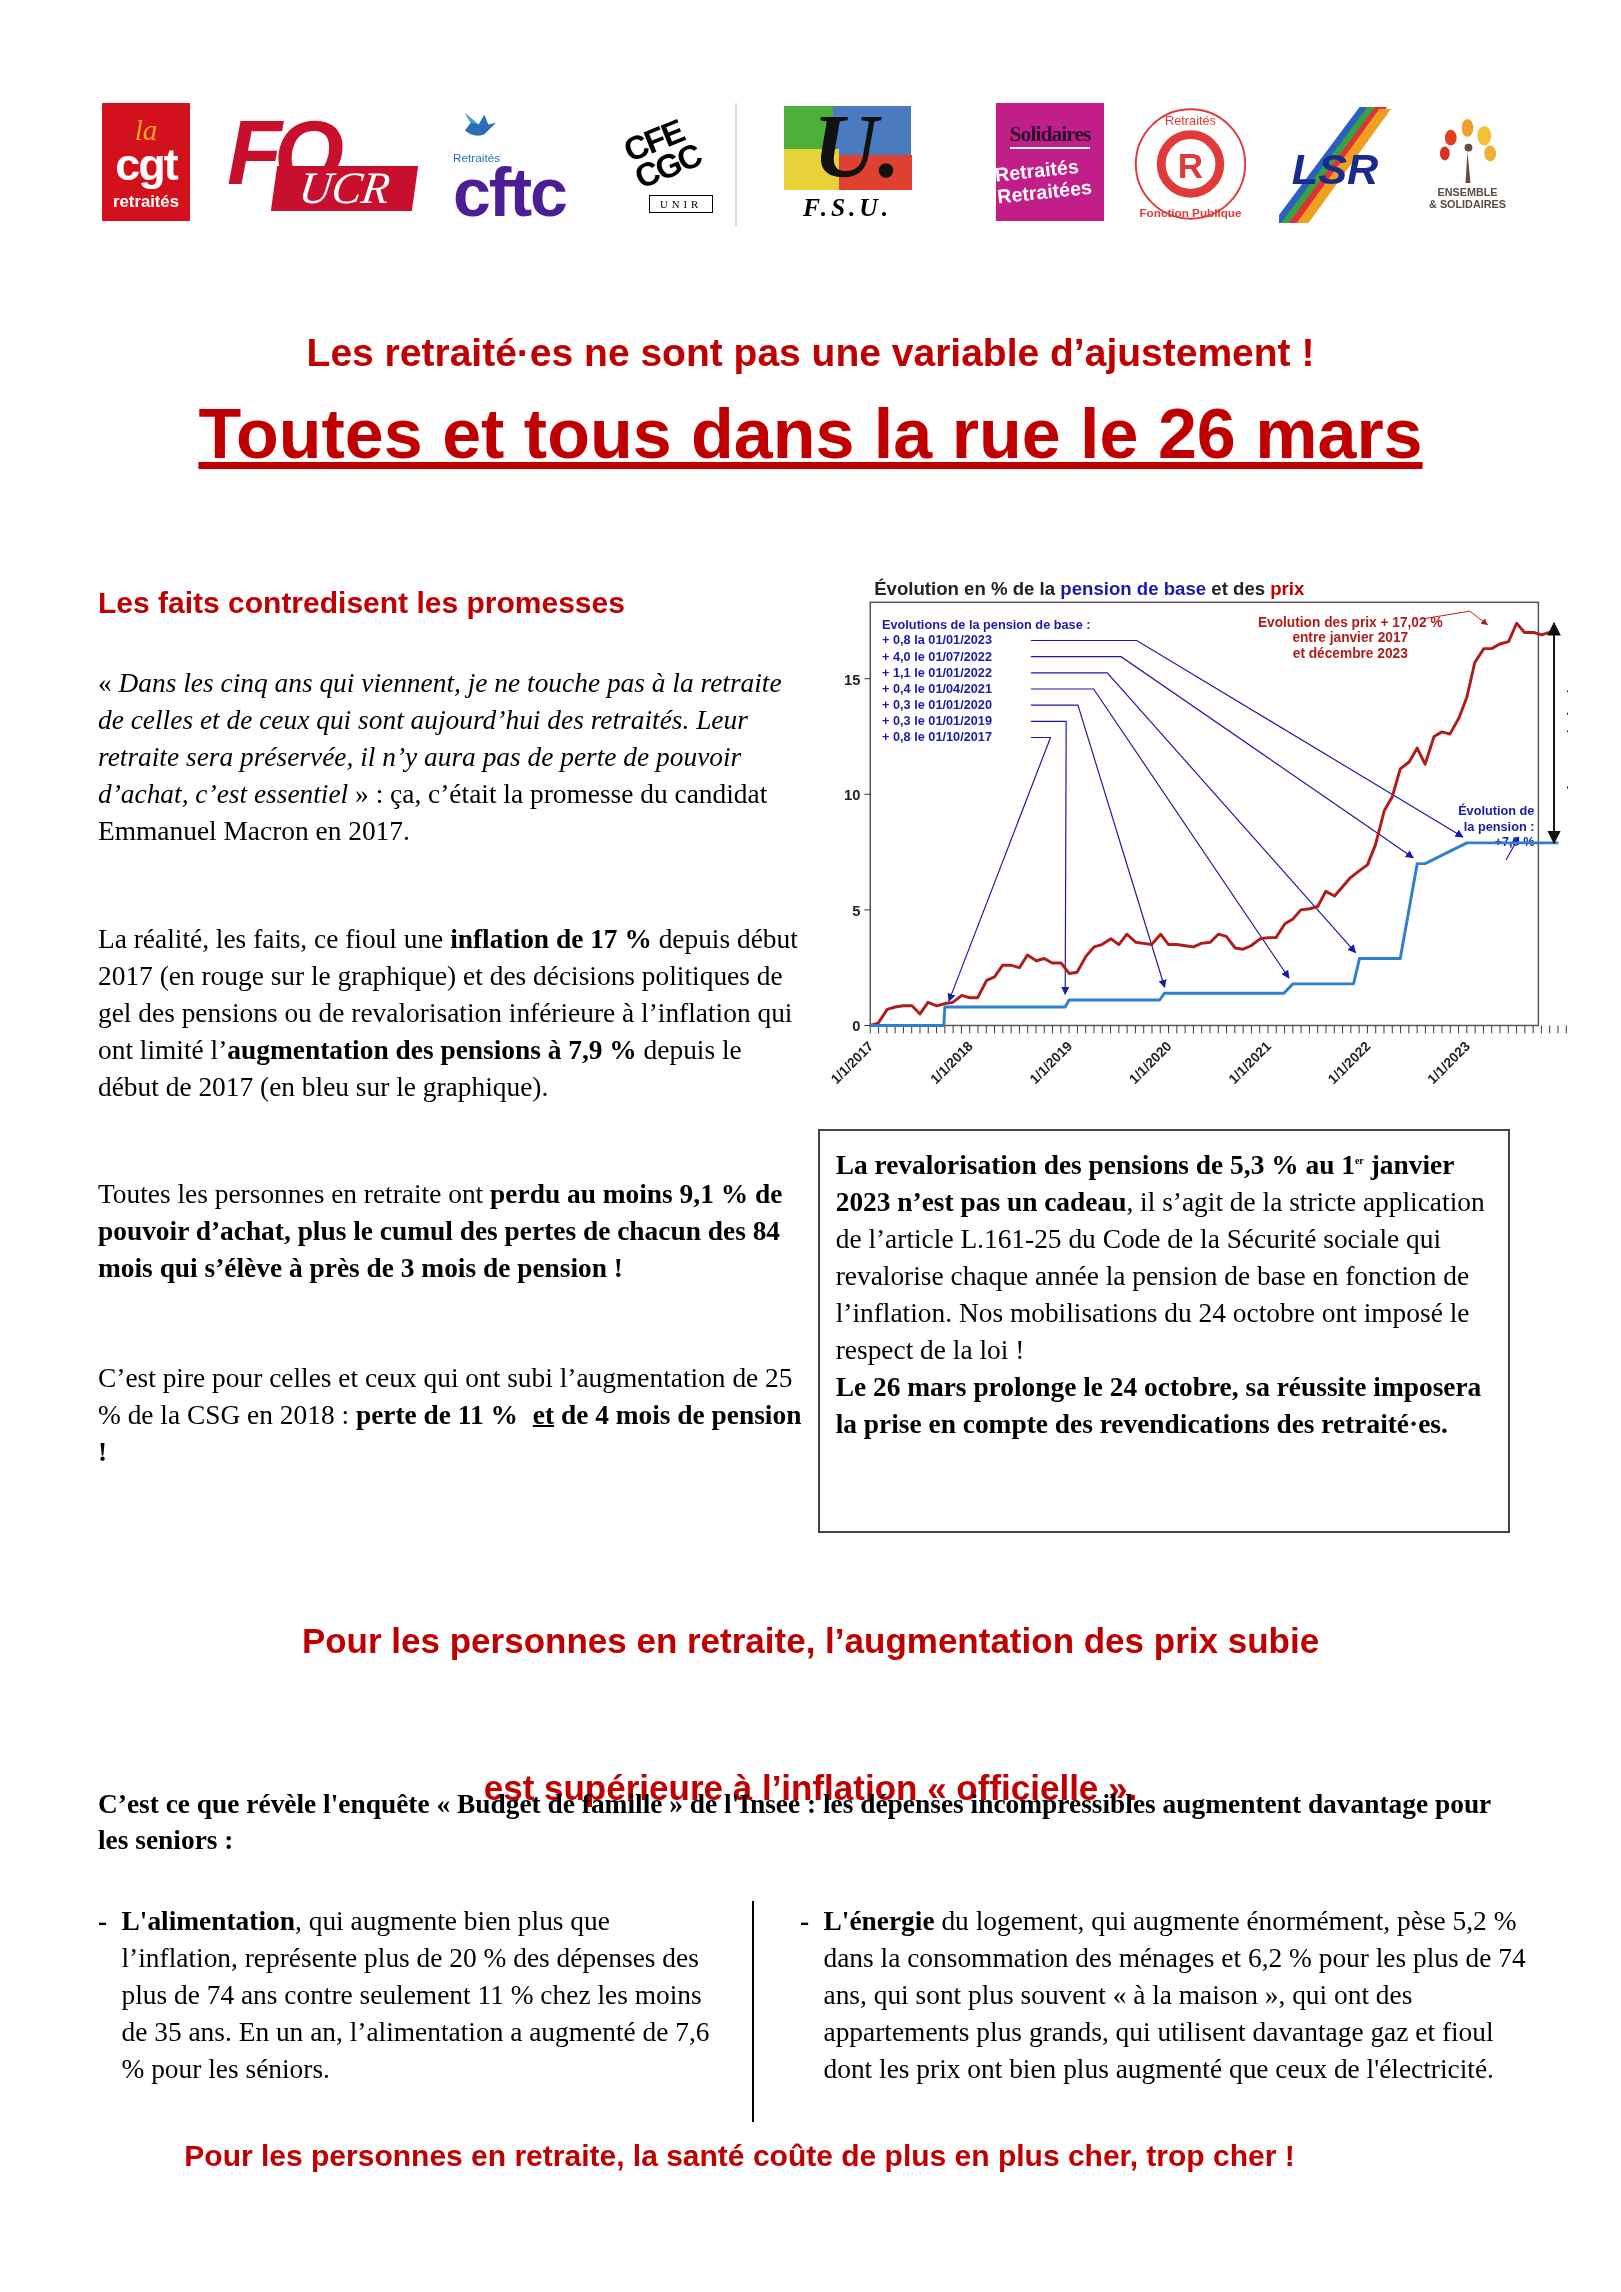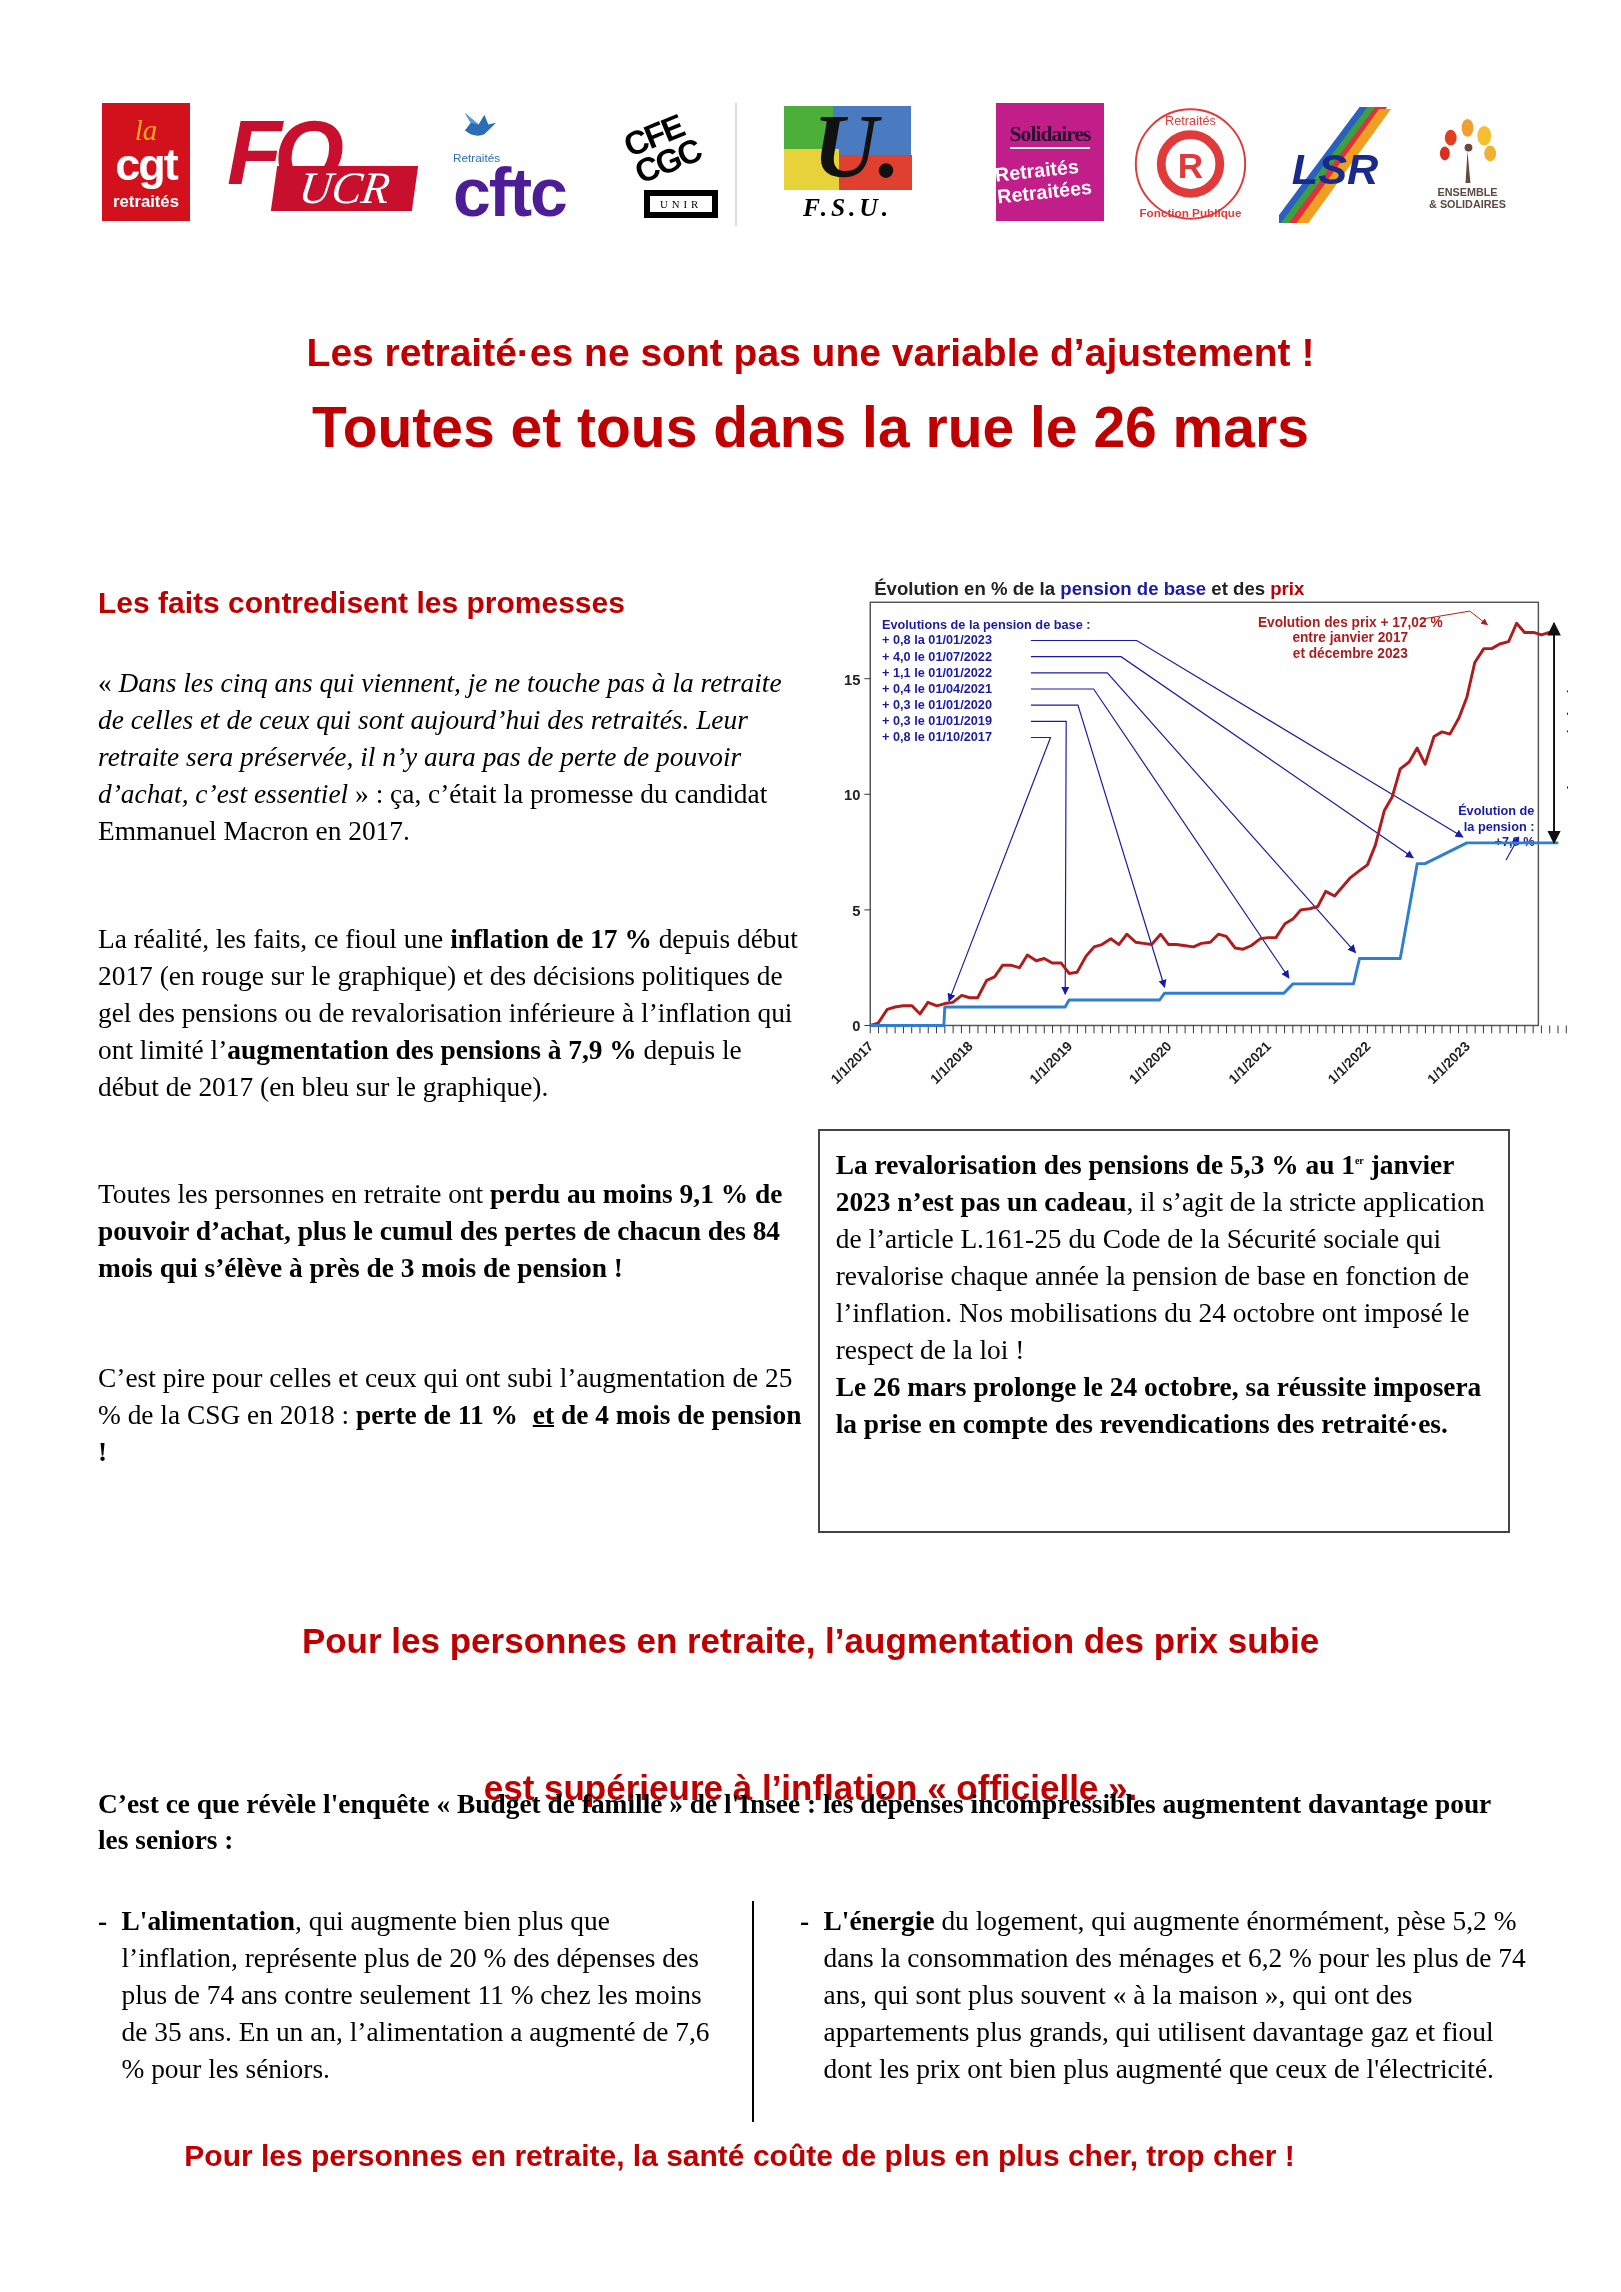--- a/index.html
+++ b/index.html
@@ -14,38 +14,38 @@
   .logo-cgt .ret { font-size: 16.7px; font-weight: bold; margin-top: 5.9px; }
   .logo-fo { left: 223px; width: 196px; }
   .logo-fo .fo { position: absolute; left: 3.9px; top: 7.8px; color: #c8102e; font-family: "Liberation Sans", sans-serif; font-weight: bold; font-style: italic; font-size: 90px; line-height: 84px; letter-spacing: -7.8px; }
   .logo-fo .ucr { position: absolute; left: 51px; top: 63px; width: 141px; height: 45px; background: #c8102e; color: #fff; font-family: "Liberation Serif", serif; font-style: italic; font-size: 45px; line-height: 45px; text-align: center; transform: skewX(-8deg); }
   .logo-cftc { left: 453px; width: 149px; flex-direction: column; align-items: flex-start; }
   .logo-cftc .dove { width: 39px; height: 39px; margin-left: 7.8px; }
   .logo-cftc .ret { font-family: "Liberation Sans", sans-serif; color: #2a6fb5; font-size: 11.8px; margin-top: 3.9px; }
   .logo-cftc .name { font-family: "Liberation Sans", sans-serif; font-weight: bold; color: #4c1d95; font-size: 68px; line-height: 55px; letter-spacing: -2px; }
   .logo-cfe { left: 627px; width: 108px; flex-direction: column; border-right: 2.9px solid #ddd; }
   .logo-cfe .cfe { font-family: "Liberation Sans", sans-serif; font-weight: bold; font-size: 33px; line-height: 29px; transform: rotate(-22deg); letter-spacing: -2px; }
-  .logo-cfe .unir { margin-top: 21.6px; font-size: 10.8px; letter-spacing: 3.9px; border: 6px solid #000000; padding: 2px 9.8px; }
+  .logo-cfe .unir { margin-top: 21.6px; font-size: 10.8px; letter-spacing: 3.9px; border: 1px solid #000000; padding: 2px 9.8px; }
   .logo-fsu { left: 779px; width: 137px; flex-direction: column; }
   .logo-fsu .blocks { position: relative; width: 127px; height: 84px; }
   .logo-fsu .b { position: absolute; }
   .logo-fsu .u { position: absolute; left: 29px; top: -5.9px; font-family: "Liberation Serif", serif; font-style: italic; font-weight: bold; font-size: 90px; line-height: 94px; color: #111; }
   .logo-fsu .fsu { font-family: "Liberation Serif", serif; font-style: italic; font-weight: bold; font-size: 25.5px; letter-spacing: 3.9px; margin-top: 3.9px; }
   .logo-sol { left: 956px; width: 108px; height: 118px; background: #c21e8a; flex-direction: column; color: #fff; font-family: "Liberation Sans", sans-serif; margin-left: 40px; }
   .logo-sol .s1 { font-family: "Liberation Serif", serif; font-weight: bold; font-size: 21.6px; color: #2a1030; letter-spacing: -1px; border-bottom: 2px solid #fff; }
   .logo-sol .s2 { font-weight: bold; font-size: 19.6px; line-height: 21.6px; margin-top: 9.8px; transform: rotate(-6deg); }
   .logo-fgr { left: 1127px; width: 127px; }
   .logo-lsr { left: 1279px; width: 113px; }
   .logo-ens { left: 1421px; width: 93px; flex-direction: column; }
   .logo-ens .tx { font-family: "Liberation Sans", sans-serif; font-weight: bold; color: #5a4a40; font-size: 10.8px; text-align: right; line-height: 11.8px; }
 
   
   .h1 { left: 0; width: 1621px; text-align: center; color: #c00000; font-family: "Liberation Sans", sans-serif; font-weight: bold; }
   .h1.a { top: 331px; font-size: 39px; }
-  .h1.b { top: 394px; font-size: 57px; }
+  .h1.b { top: 394px; font-size: 70px; text-decoration: underline; }
 
   .section-title { left: 98px; top: 586px; color: #c00000; font-family: "Liberation Sans", sans-serif; font-weight: bold; font-size: 30px; }
   .para { left: 98px; width: 706px; font-size: 27.4px; line-height: 37px; }
   .para b { font-weight: bold; }
   .p1 { top: 665px; }
   .p2 { top: 921px; }
   .p3 { top: 1176px; }
   .p4 { top: 1360px; }
 
   

